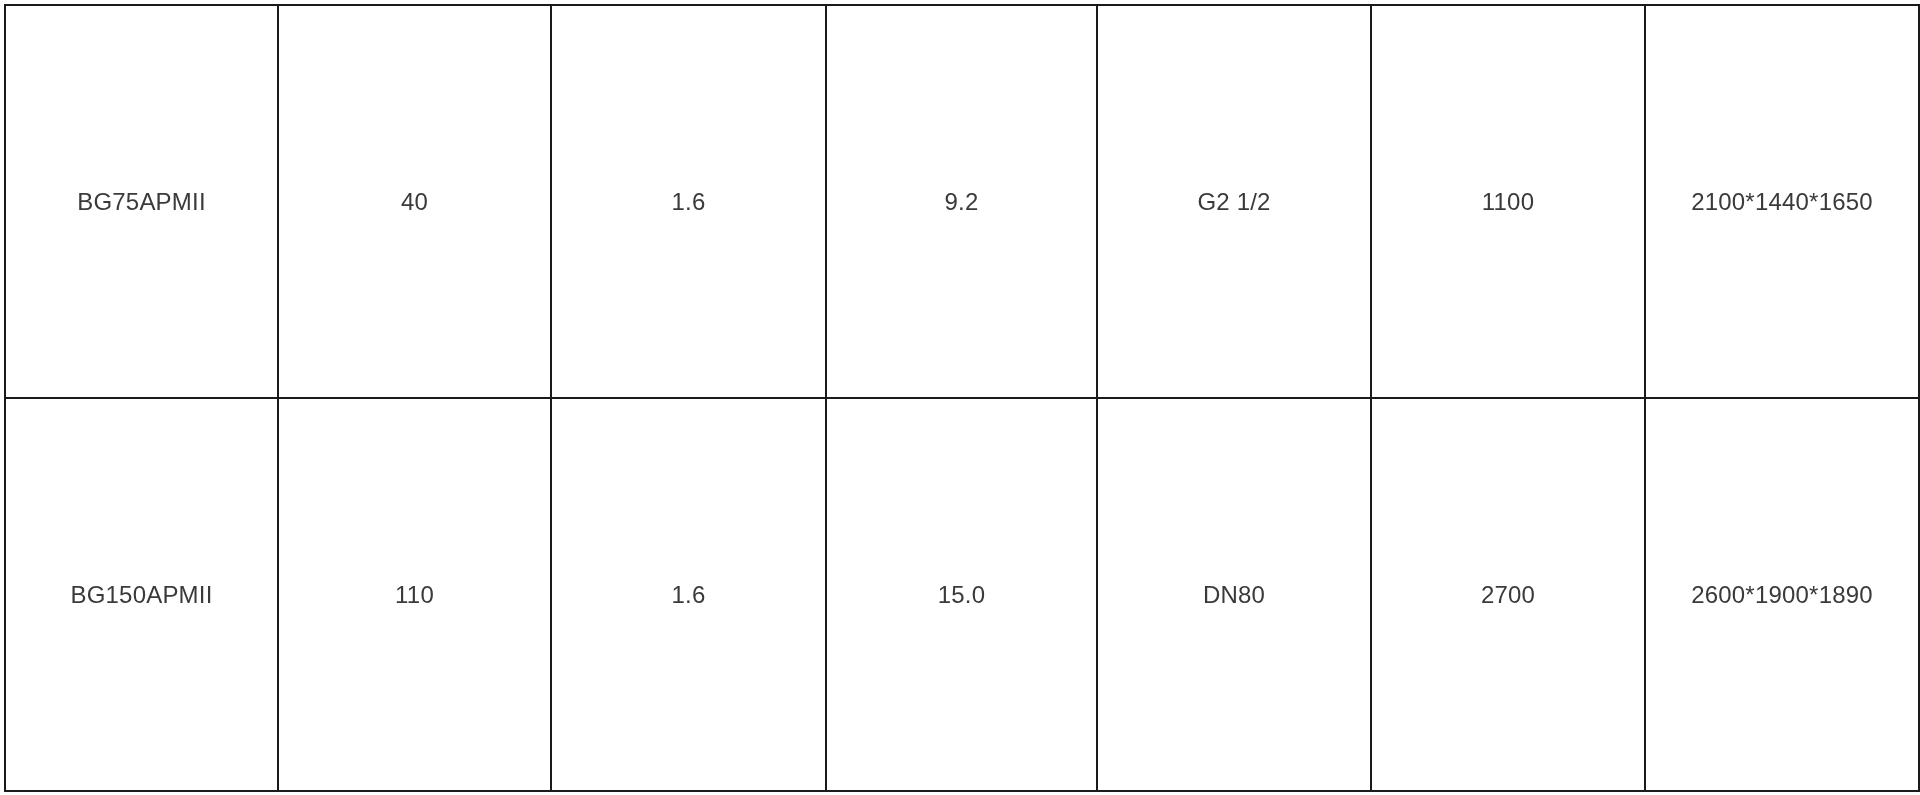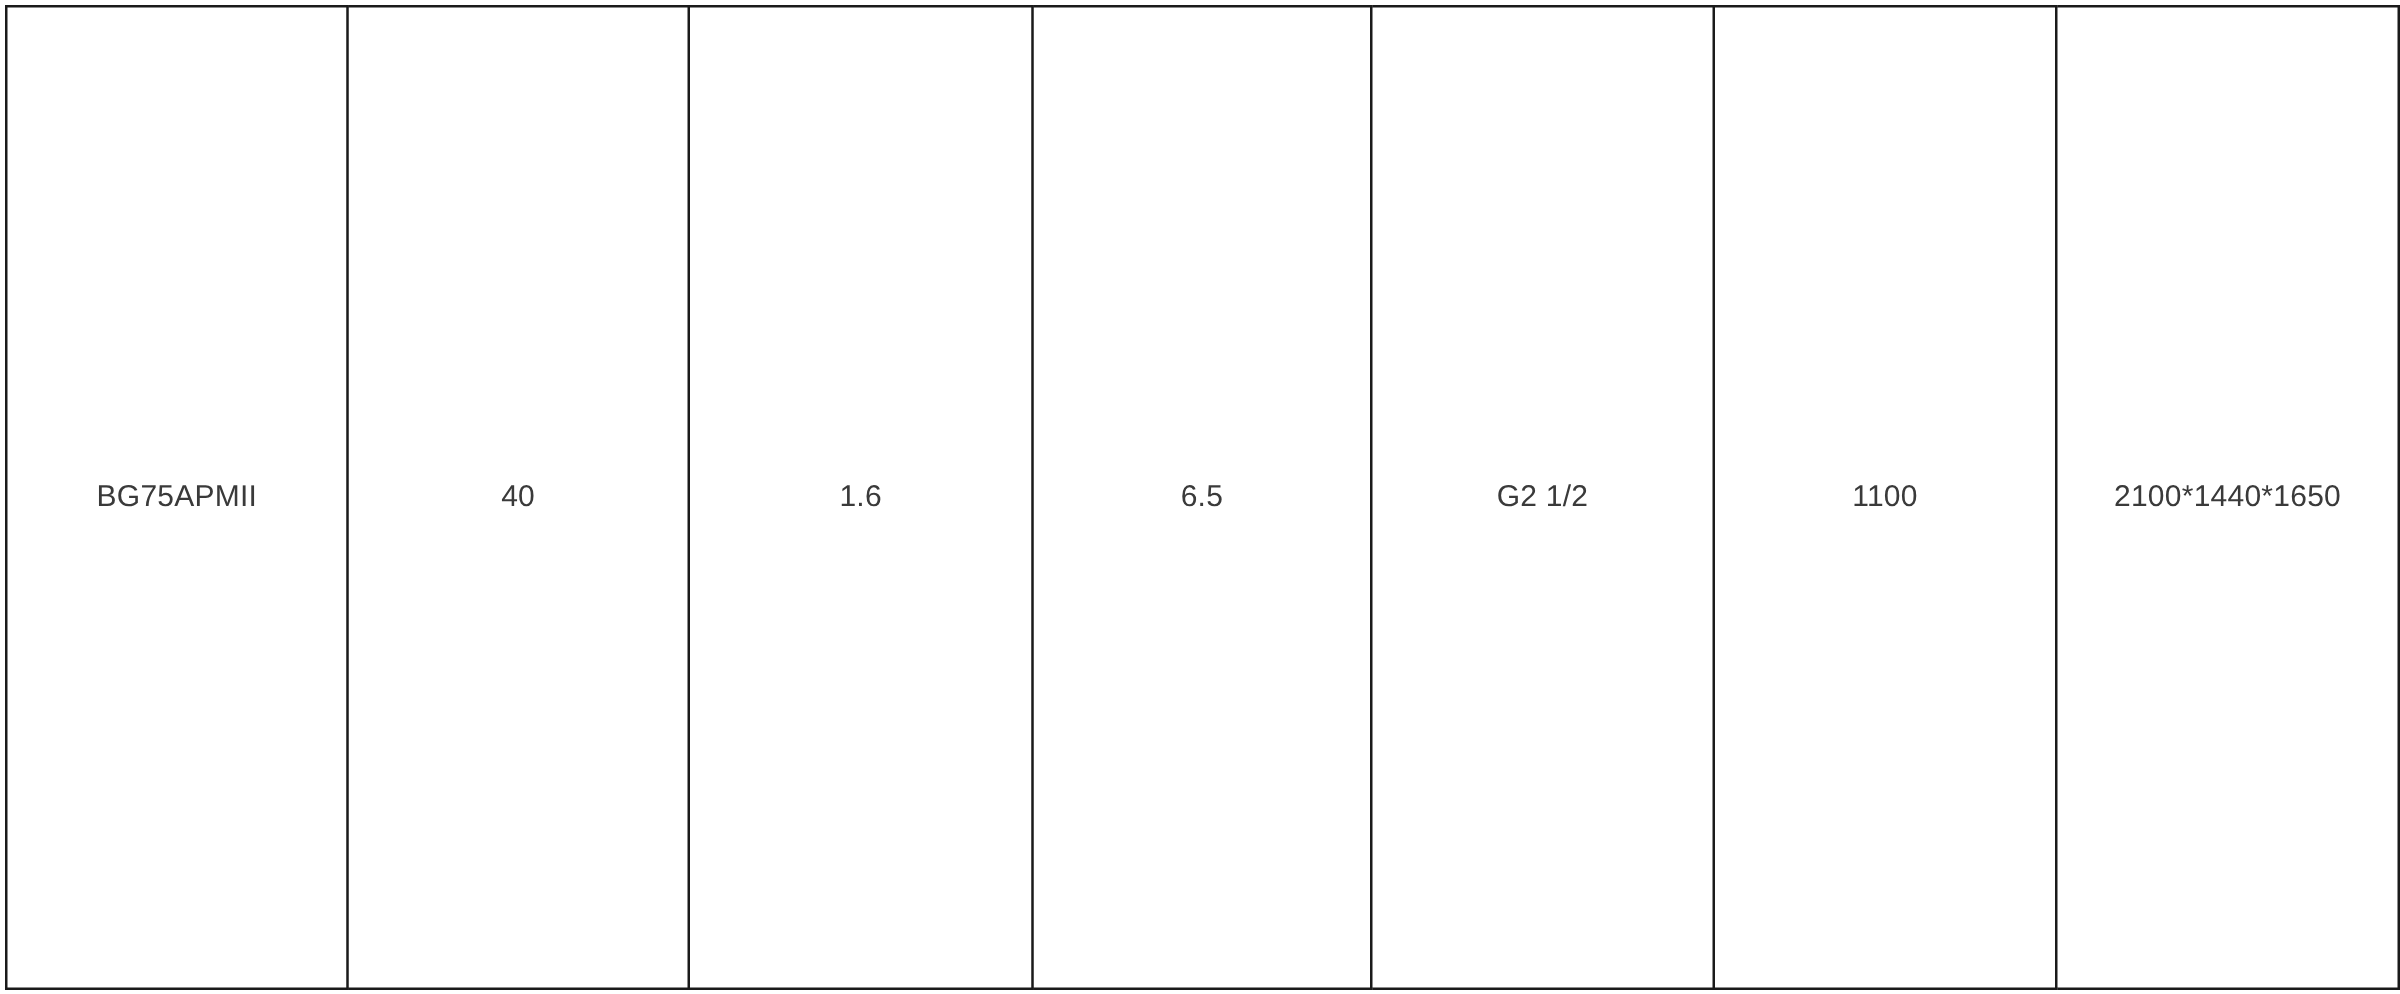--- a/index.html
+++ b/index.html
@@ -72,26 +72,35 @@
       <col class="c4">
         <col class="c5">
         <col class="c6">
     </colgroup>
     <tbody>
 
       <tr>
         <td>BG75APMII</td>
         <td>40</td>
         <td>1.6</td>
-        <td>6.5</td>
+        <td>9.2</td>
         <td>G2 1/2</td>
         <td>1100</td>
         <td class="dims">2100*1440*1650</td>
       </tr>
 
 
 
+      <tr>
+        <td>BG150APMII</td>
+        <td>110</td>
+        <td>1.6</td>
+        <td>15.0</td>
+        <td>DN80</td>
+        <td>2700</td>
+        <td class="dims">2600*1900*1890</td>
+      </tr>
 
 
 
     </tbody>
   </table>
 </div>
 
 </body></html>

